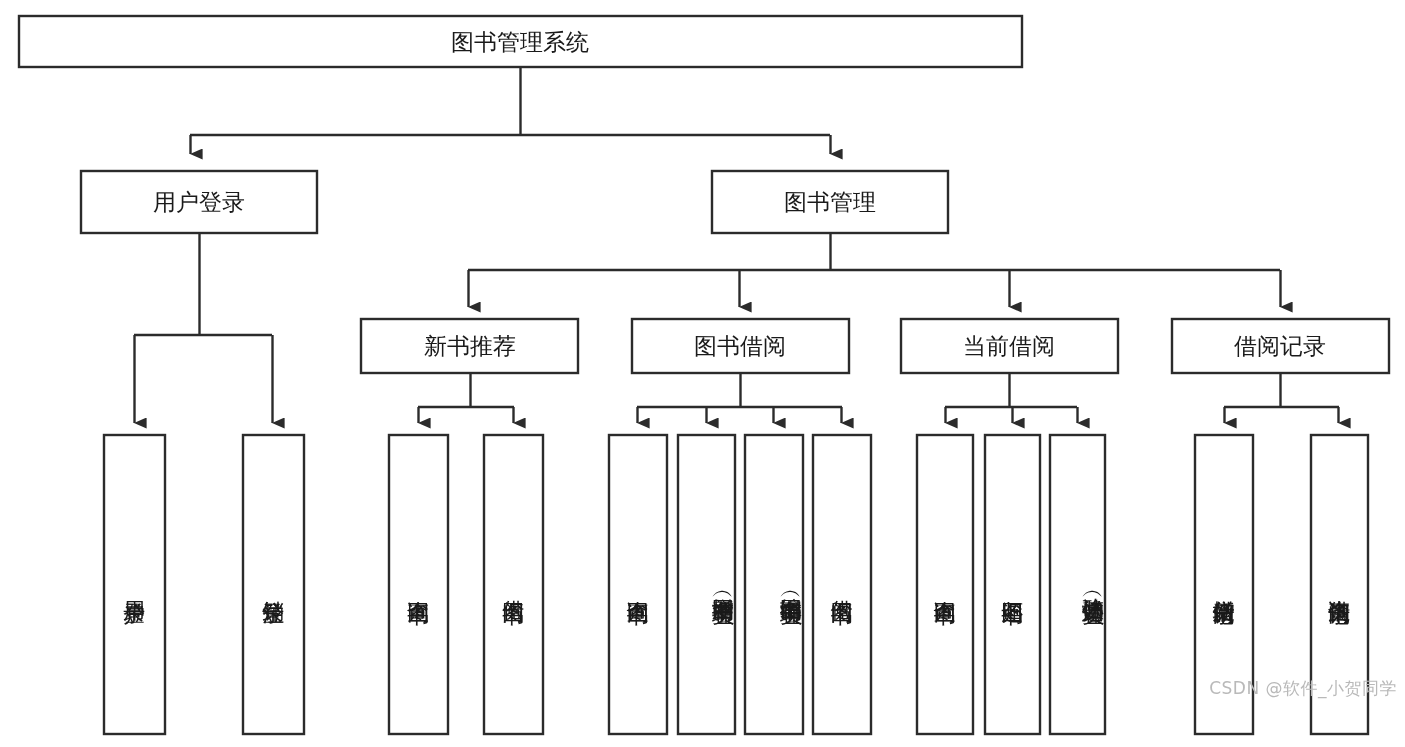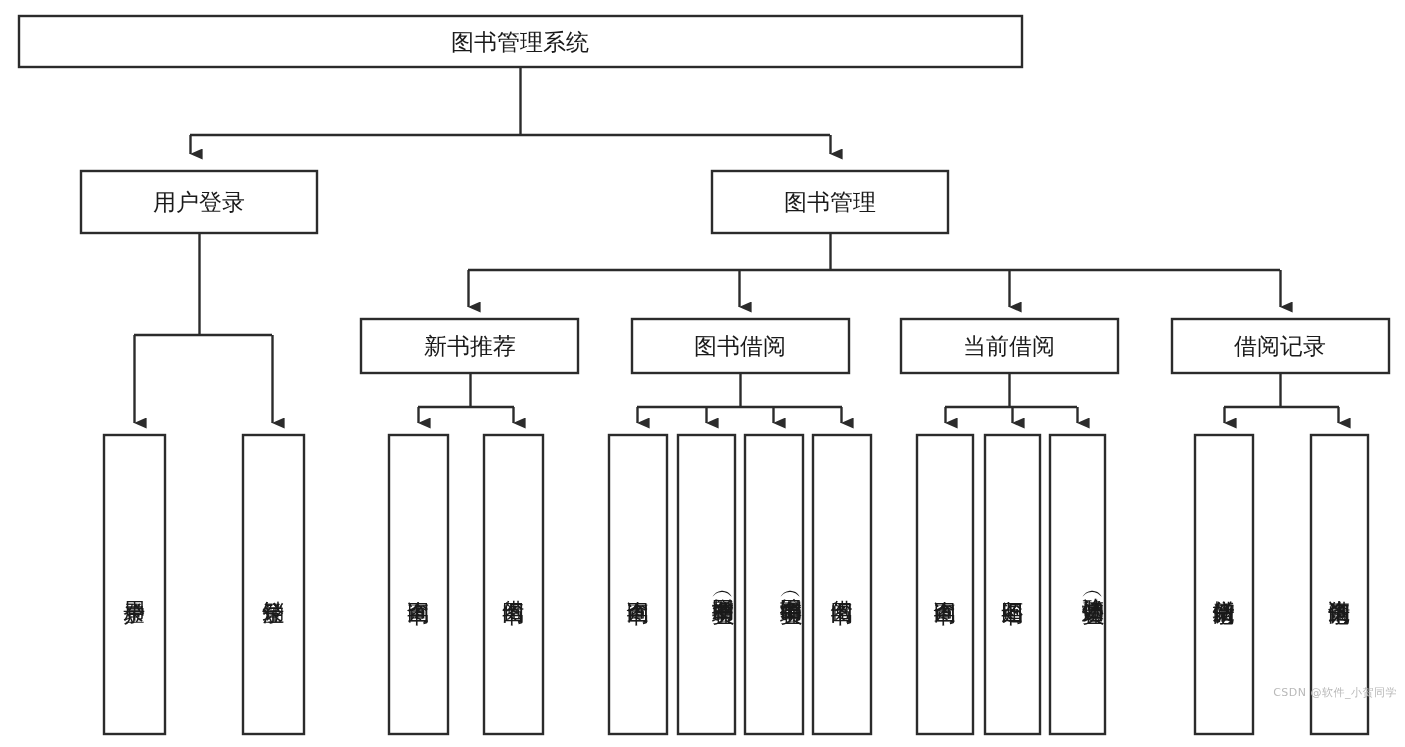--- a/index.html
+++ b/index.html
@@ -63,21 +63,21 @@
     justify-content: center;
     text-align: center;
     white-space: nowrap;
     pointer-events: none;
   }
   .watermark {
     position: absolute;
     right: 8px;
     bottom: 4px;
     font-family: "DejaVu Sans", "Liberation Sans", sans-serif;
-    font-size: 11px;
+    font-size: 17px;
     color: #b9b9b9;
     letter-spacing: 0.5px;
     white-space: nowrap;
   }
 </style>
 </head>
 <body>
 
 <div id="diagram-root">
 

